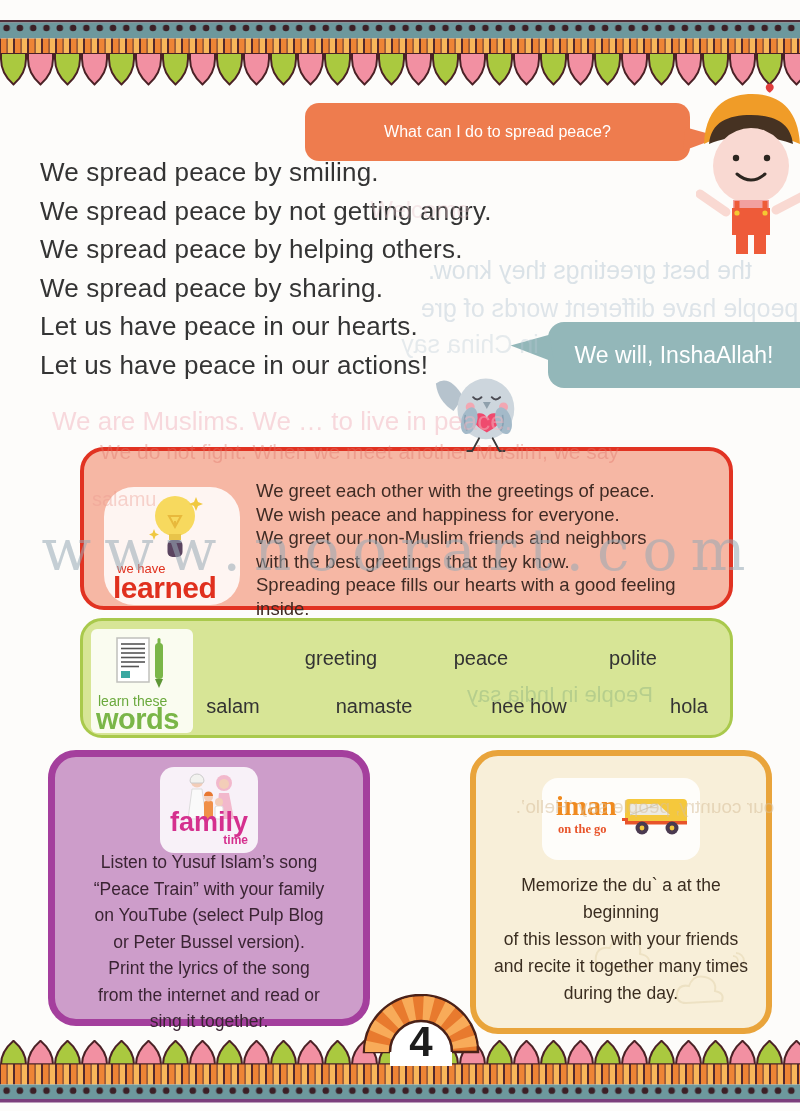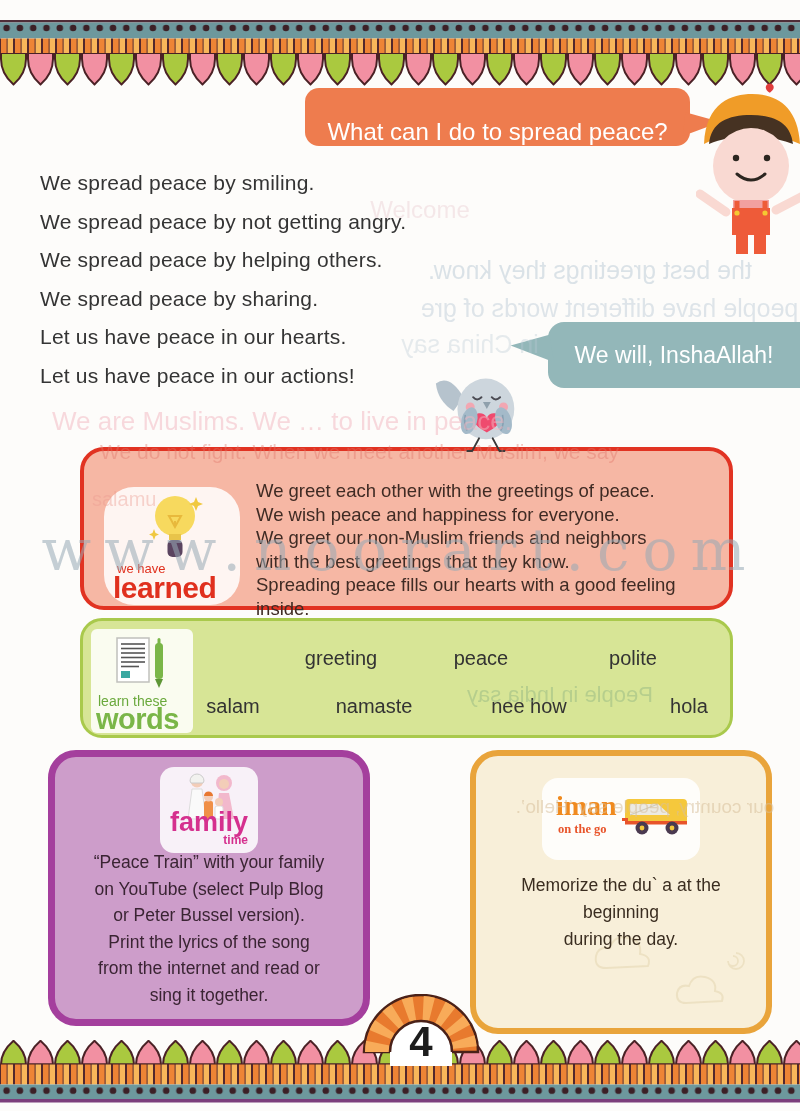--- a/index.html
+++ b/index.html
@@ -1,28 +1,28 @@
 <!DOCTYPE html>
 <html><head>
 <meta charset="utf-8">
 <style>
   html,body{margin:0;padding:0;background:#e8e8e8;}
   #page{position:relative;width:800px;height:1111px;margin:0 auto;background:#fdfcfa;overflow:hidden;
         font-family:"Liberation Sans",sans-serif;}
   .abs{position:absolute;}
   
   .bubble{color:#fff;display:flex;align-items:center;justify-content:center;}
-  #q-bubble{left:305px;top:88px;width:385px;height:58px;background:#ee7c4e;border-radius:14px;font-size:24px;align-items:flex-end;}
+  #q-bubble{left:305px;top:103px;width:385px;height:58px;background:#ee7c4e;border-radius:14px;font-size:16px;}
   #q-tail{right:-30px;top:26px;width:0;height:0;border-left:36px solid #ee7c4e;border-top:6px solid transparent;
           border-bottom:18px solid transparent;transform:rotate(6deg);}
   #a-bubble{left:548px;top:322px;width:252px;height:66px;background:#93b7b9;border-radius:16px 0 0 16px;font-size:23px;}
   #a-tail{left:-36px;top:16px;width:0;height:0;border-right:40px solid #93b7b9;border-top:4px solid transparent;
           border-bottom:24px solid transparent;transform:rotate(-10deg);}
   
-  #main-text{left:40px;top:164px;font-size:21px;line-height:38.5px;color:#343434;letter-spacing:.2px;}
+  #main-text{left:40px;top:153px;font-size:26px;line-height:38.5px;color:#343434;letter-spacing:.2px;}
   
   .bigbox{position:absolute;box-sizing:border-box;}
   #learned-box{left:80px;top:447px;width:653px;height:163px;background:#f6b7a4;border:4px solid #e13322;border-radius:24px;}
   #learned-text{left:172px;top:28px;font-size:18.5px;line-height:23.5px;color:#3f2b24;}
   #words-box{left:80px;top:618px;width:653px;height:120px;background:#d7e596;border:3px solid #a9c94c;border-radius:22px;}
   .word{position:absolute;transform:translateX(-50%);font-size:20px;color:#333;}
   #family-box{left:48px;top:750px;width:322px;height:276px;background:#cd9dca;border:7px solid #a43f9d;border-radius:28px;}
   #family-text{left:8px;right:8px;top:92px;text-align:center;font-size:17.5px;line-height:26.5px;color:#3a2433;}
   #iman-box{left:470px;top:750px;width:302px;height:284px;background:#f8efd9;border:6px solid #e9a43b;border-radius:28px;}
   #iman-text{left:6px;right:6px;top:116px;text-align:center;font-size:17.5px;line-height:27px;color:#3a2d20;}
@@ -197,20 +197,21 @@
         <rect x="30" y="32" width="9" height="18" rx="2" fill="#f09048"></rect>
         <circle cx="34.5" cy="28" r="4.5" fill="#f3cdb8"></circle>
         <path d="M30,27 a4.5,4.5 0 0 1 9,0 z" fill="#e87830"></path>
         <rect x="41" y="37" width="8" height="13" rx="2" fill="#ffffff" stroke="#ddd" stroke-width="1"></rect>
         <circle cx="45" cy="33" r="4" fill="#f3cdb8"></circle>
       </svg>
       <div class="family-big">family</div>
       <div class="family-small">time</div>
     </div>
     <div class="abs" id="family-text">
+      <div>Listen to Yusuf Islam’s song</div>
       <div>“Peace Train” with your family</div>
       <div>on YouTube (select Pulp Blog</div>
       <div>or Peter Bussel version).</div>
       <div>Print the lyrics of the song</div>
       <div>from the internet and read or</div>
       <div>sing it together.</div>
     </div>
   </div>
 
   <div class="bigbox z2" id="iman-box">
@@ -229,20 +230,22 @@
         <rect x="3" y="27" width="62" height="3.5" fill="#e8542a"></rect>
         <circle cx="20" cy="34" r="6.5" fill="#4a3a50"></circle>
           <circle cx="20" cy="34" r="2.4" fill="#f5c83c"></circle>
         <circle cx="50" cy="34" r="6.5" fill="#4a3a50"></circle>
           <circle cx="50" cy="34" r="2.4" fill="#f5c83c"></circle>
         <rect x="0" y="24" width="6" height="3" fill="#e8542a"></rect>
       </svg>
     </div>
     <div class="abs" id="iman-text">
       <div>Memorize the du` a at the beginning</div>
+      <div>of this lesson with your friends</div>
+      <div>and recite it together many times</div>
       <div>during the day.</div>
     </div>
   </div>
 
   <svg class="abs z4" style="left:0;top:1040px;" width="800" height="64">
     <defs>
       <pattern id="pennB" width="54" height="25" patternUnits="userSpaceOnUse">
         <path d="M13.5,0.8 C19.5,6 26,13.5 26,24.2 H1 C1,13.5 7.5,6 13.5,0.8 Z" fill="#aac93f" stroke="#4a2125" stroke-width="2"></path>
         <path d="M40.5,0.8 C46.5,6 53,13.5 53,24.2 H28 C28,13.5 34.5,6 40.5,0.8 Z" fill="#f290a2" stroke="#4a2125" stroke-width="2"></path>
       </pattern>

